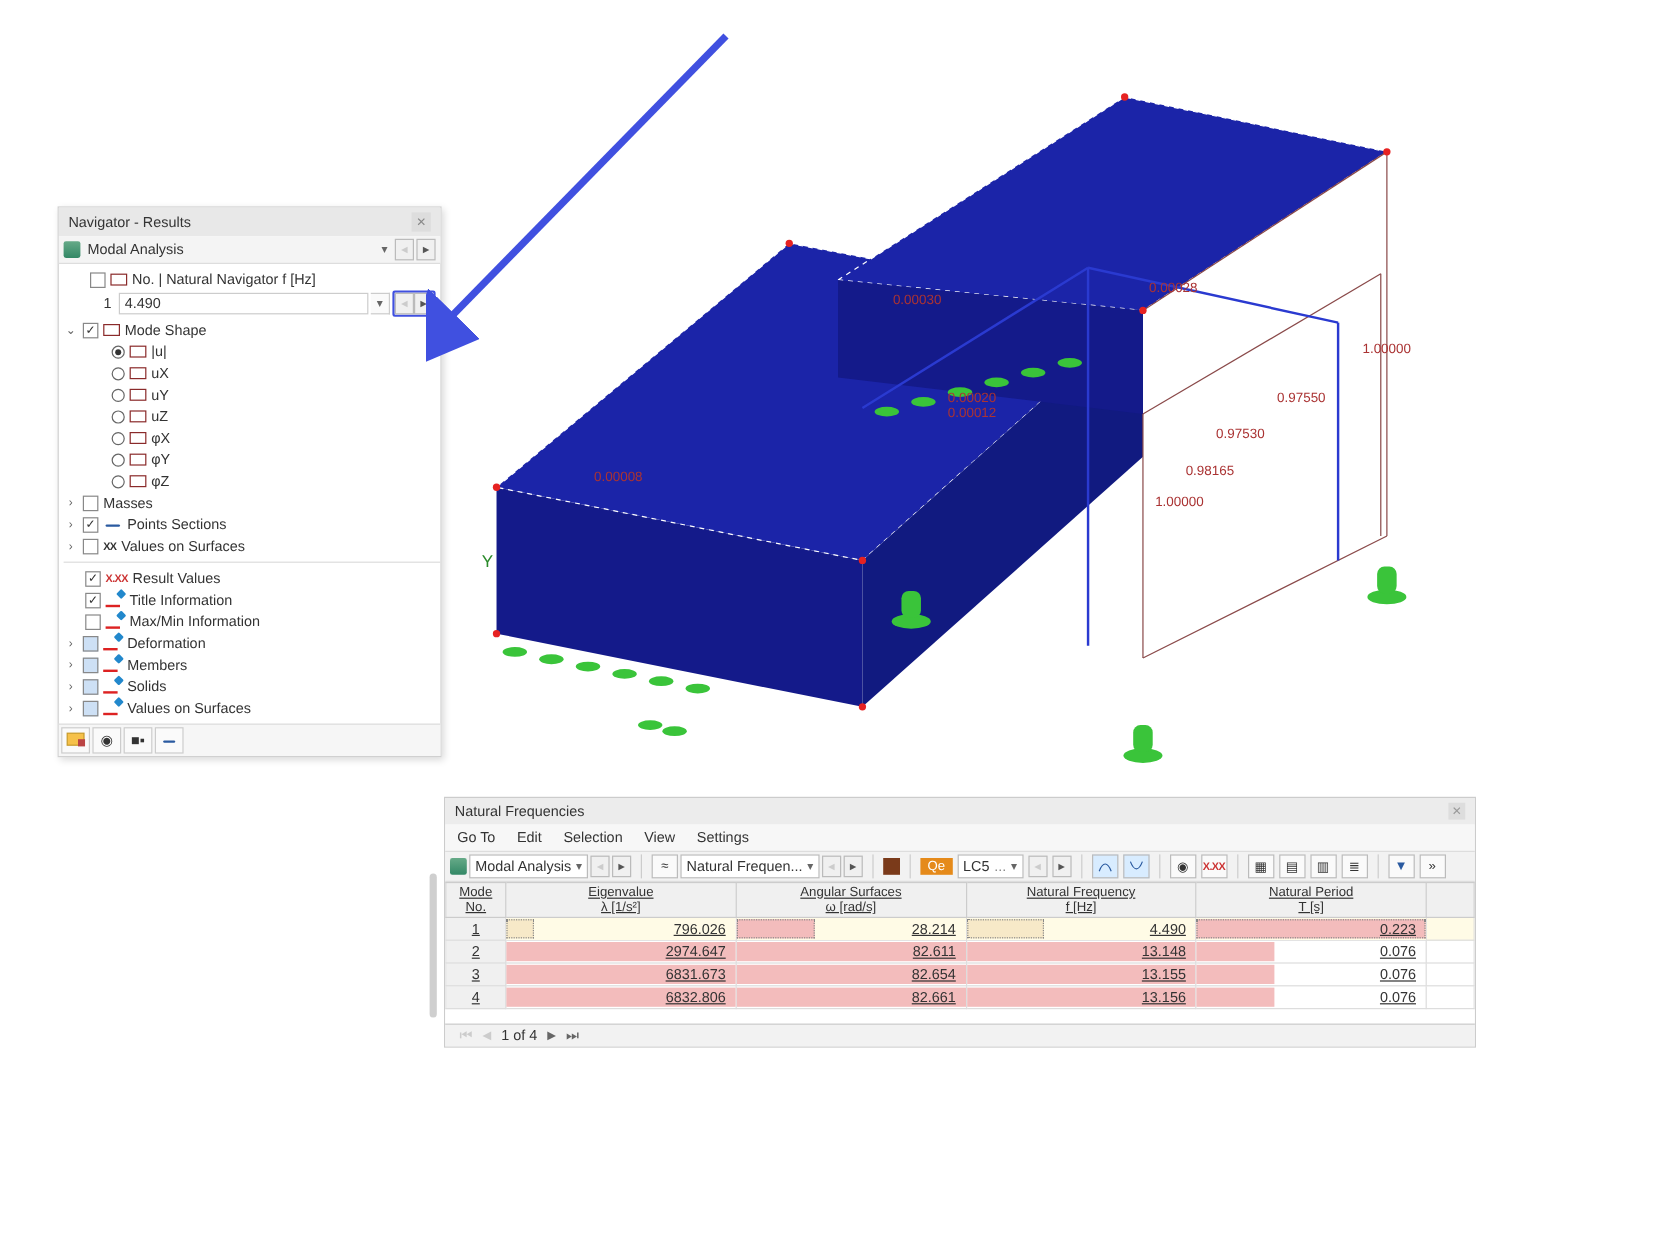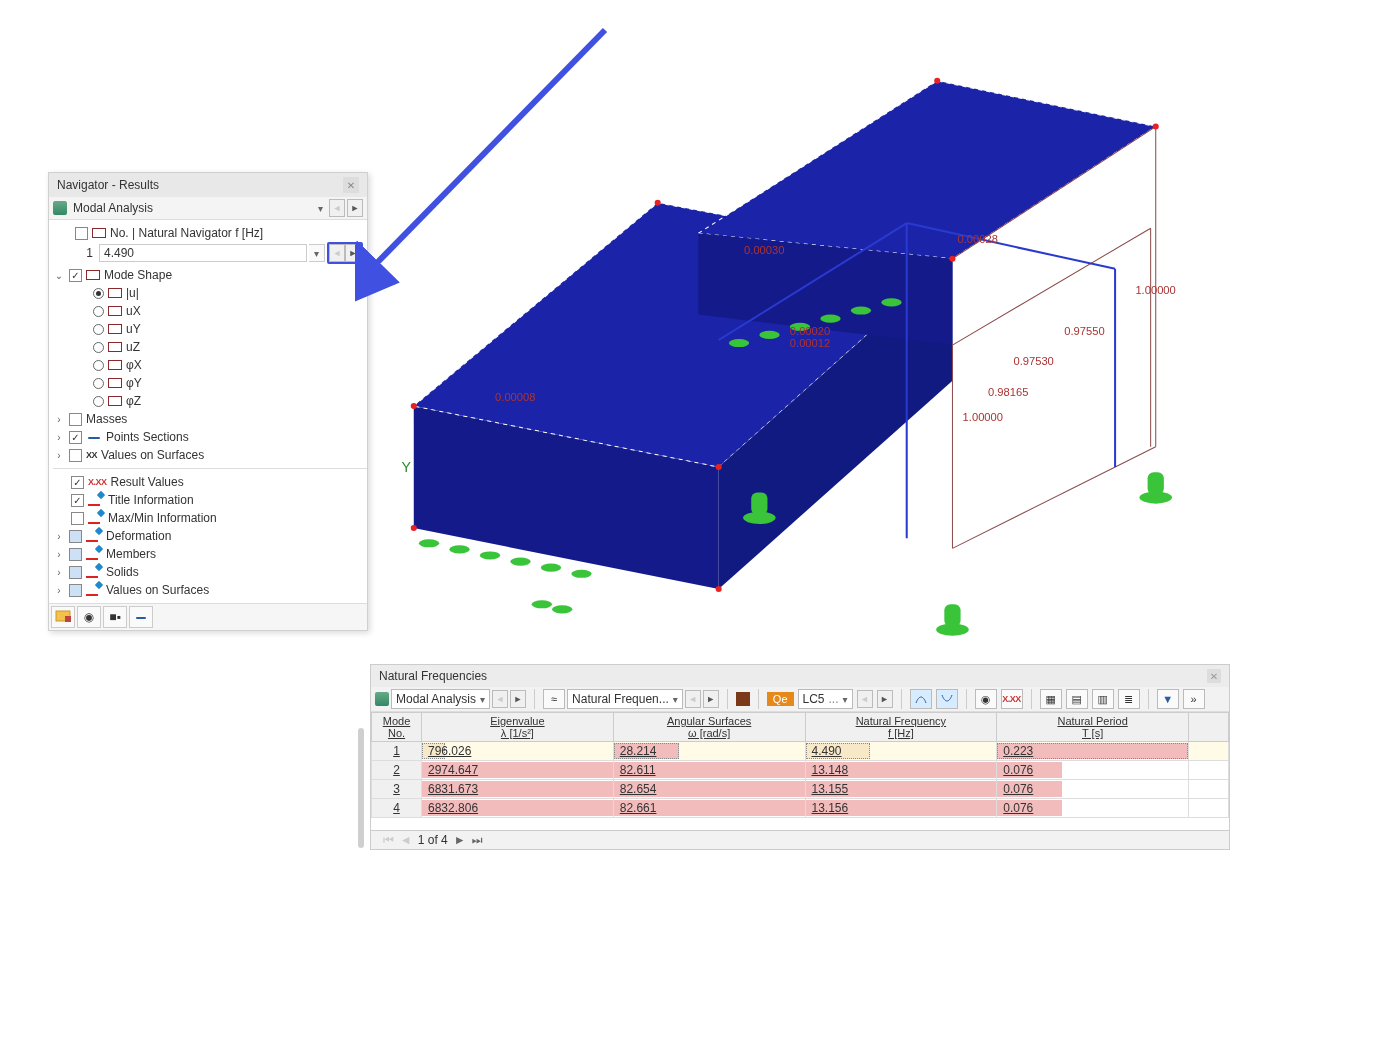--- a/index.html
+++ b/index.html
@@ -184,21 +184,21 @@
   }
   table.results{
     width:100%; border-collapse:collapse; font-size:12px;text-decoration:underline;
   }
   table.results th{
     background:#f0f0f0; border:1px solid #ccc; font-weight:normal;
     padding:2px 4px; text-align:center; font-size:11px;
   }
   table.results th.rowhead{ width:50px;}
   table.results td{
-    border:1px solid #ddd; padding:2px 6px; text-align:left; height:18px;
+    border:1px solid #ddd; padding:2px 6px; text-align:right; height:18px;
   }
   table.results td.rownum{ text-align:center; background:#f0f0f0;}
   .bar-cell{ position:relative; min-width:150px;}
   .bar-cell .bar{ position:absolute; left:0; top:1px; bottom:1px; background:#f3bcbc;}
   .bar-cell .val{ position:relative; z-index:1; padding-right:2px;}
   .bar-cell.cream .bar{background:#f7e9c8;}
   tr.sel td.bar-cell .bar{ outline:1px dotted #888; outline-offset:-1px;}
   tr.sel td{ background:#fffbe6;}
   .rp-tabs{
     display:flex; align-items:center; gap:0; padding:2px 4px;
@@ -474,20 +474,27 @@
     <text class="vp-label" x="620" y="330">0.97530</text>
     <text class="vp-label" x="595" y="360">0.98165</text>
     <text class="vp-label" x="570" y="385">1.00000</text>
   </svg>
 </div>
 
 <div class="results-panel">
   <div class="rp-title">
     <span>Natural Frequencies</span>
     <span class="close-sq">✕</span>
+  </div>
+  <div class="rp-menu">
+    <span>Go To</span>
+    <span>Edit</span>
+    <span>Selection</span>
+    <span>View</span>
+    <span>Settings</span>
   </div>
   <div class="rp-toolbar">
     <span class="grp">
       <span class="icon-analysis"></span>
       <span class="pill">
         <span>Modal Analysis</span>
         <span style="font-size:10px;color:#666">▾</span>
       </span>
       <span class="mini-btn disabled">◄</span>
       <span class="mini-btn">►</span>

